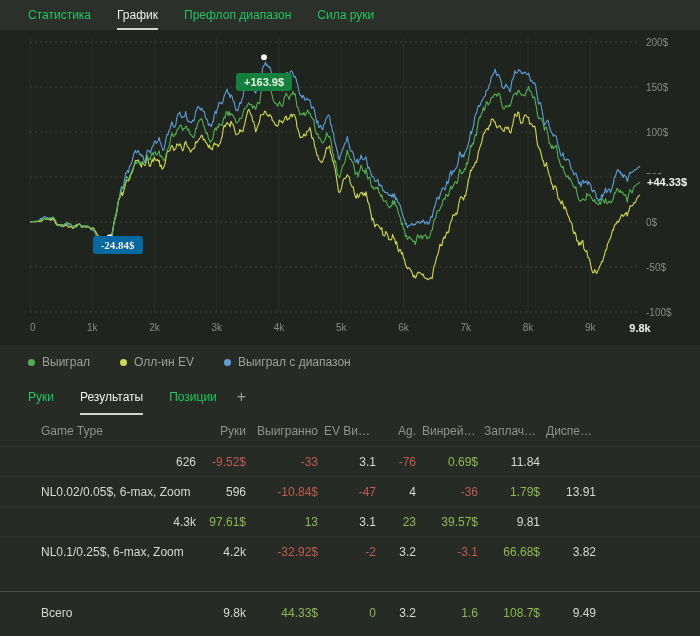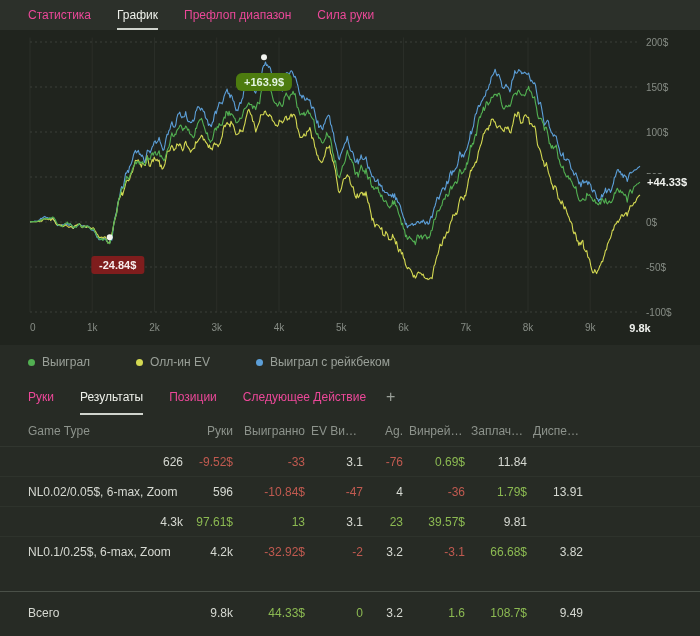--- a/index.html
+++ b/index.html
@@ -2,43 +2,43 @@
 <html><head>
 <meta charset="utf-8">
 <style>
   *{box-sizing:border-box;margin:0;padding:0}
   html,body{width:700px;height:636px;overflow:hidden}
   body{background:#272b25;font-family:"Liberation Sans",sans-serif;color:#d6d9d2;font-size:12px}
   .app{width:700px;height:636px;display:flex;flex-direction:column}
 
   
   .topbar{height:30px;background:#2c302a;display:flex;align-items:stretch;gap:26px;padding:0 28px;flex:none}
-  .tab{display:flex;align-items:center;color:#ec4899;cursor:pointer;border-bottom:2px solid transparent;padding-top:2px;white-space:nowrap}
+  .tab{display:flex;align-items:center;color:#22c55e;cursor:pointer;border-bottom:2px solid transparent;padding-top:2px;white-space:nowrap}
   .tab.active{color:#eef0ea;border-bottom-color:#d0d4cd}
   .subtabs{height:36px;display:flex;align-items:stretch;padding:0 28px;flex:none}
   .subtabs-inner{display:flex;align-items:stretch;gap:26px}
   .add-tab{display:flex;align-items:center;color:#9aa099;font-size:16px;margin-left:20px;cursor:pointer}
 
   
   .chart{position:relative;height:315px;background:#20241e;flex:none;overflow:hidden}
   .chart svg{position:absolute;left:0;top:0;display:block}
   .ytick{font:10px "Liberation Sans",sans-serif;fill:#868c85}
   .xtick{font:10px "Liberation Sans",sans-serif;fill:#868c85}
   .xend{font:bold 11px "Liberation Sans",sans-serif;fill:#eef0ec}
   .badge{position:absolute;transform:translateX(-50%);padding:3px 8px;border-radius:3px;font-size:11px;font-weight:bold;white-space:nowrap;z-index:3}
   .end-label{position:absolute;left:645px;font-size:11px;font-weight:bold;color:#f0f2ee;background:#20241e;padding:2px 2px;z-index:3}
 
   
-  .legend{height:34px;display:flex;align-items:center;gap:46px;padding:0 28px;flex:none}
+  .legend{height:34px;display:flex;align-items:center;gap:30px;padding:0 28px;flex:none}
   .legend-item{display:flex;align-items:center;gap:7px;color:#9aa099;cursor:pointer}
   .legend-dot{width:7px;height:7px;border-radius:50%;flex:none}
 
   
   .table{flex:1}
-  .trow{display:grid;grid-template-columns:155px 50px 72px 58px 40px 62px 62px 56px;padding-left:28px;height:30px;align-items:center;border-bottom:1px solid #2e332c}
+  .trow{display:grid;grid-template-columns:155px 50px 72px 58px 40px 62px 62px 56px;padding-left:41px;height:30px;align-items:center;border-bottom:1px solid #2e332c}
   .trow.thead{height:32px;color:#8d938c;border-bottom:1px solid #31362f}
   .td,.th{white-space:nowrap;overflow:hidden;text-overflow:ellipsis}
   .td,.th{text-align:right;padding-left:6px}
   .td.c0,.th.c0{text-align:left;padding-left:0}
   .pos{color:#8cba52}
   .neg{color:#c05a50}
   .trow.total{border-bottom:none;border-top:1px solid #4a5048;margin-top:24px;height:42px}
   [data-name="table-body"] .trow:nth-last-child(2){border-bottom:none}
 </style>
 </head>
@@ -91,46 +91,45 @@
           <text x="528.0" y="301" class="xtick" text-anchor="middle" data-name="x-axis-tick">8k</text>
           <text x="590.2" y="301" class="xtick" text-anchor="middle" data-name="x-axis-tick">9k</text>
           <text x="640.0" y="302" class="xend" text-anchor="middle" data-name="x-axis-current-tick">9.8k</text>
           <polyline points="30.0,192.0 31.0,191.8 32.0,191.7 33.0,191.5 33.9,191.5 34.9,191.1 35.9,191.3 36.9,191.2 37.9,191.3 38.9,190.3 39.9,189.6 40.8,188.3 41.8,188.7 42.8,187.7 43.8,186.9 44.8,186.4 45.8,187.3 46.8,187.9 47.7,187.6 48.7,188.5 49.7,188.3 50.7,188.5 51.7,188.7 52.7,188.1 53.7,189.8 54.6,190.8 55.6,192.4 56.6,194.2 57.6,195.6 58.6,194.9 59.6,195.2 60.5,195.6 61.5,195.0 62.5,194.9 63.5,195.1 64.5,194.1 65.5,193.7 66.5,194.7 67.4,193.4 68.4,195.2 69.4,195.1 70.4,193.8 71.4,195.2 72.4,197.3 73.4,198.5 74.3,196.9 75.3,195.6 76.3,195.9 77.3,195.7 78.3,195.0 79.3,193.6 80.3,194.8 81.2,195.4 82.2,196.0 83.2,195.8 84.2,195.7 85.2,197.2 86.2,196.7 87.2,196.0 88.1,196.0 89.1,197.2 90.1,198.3 91.1,199.8 92.1,200.1 93.1,200.3 94.1,201.1 95.0,202.1 96.0,204.7 97.0,207.4 98.0,207.8 99.0,209.7 100.0,209.7 101.0,209.3 101.9,208.8 102.9,209.9 103.9,208.1 104.9,208.9 105.9,210.0 106.9,211.2 107.9,212.6 108.8,212.3 109.8,212.7 110.8,207.8 111.8,210.2 112.8,201.9 113.8,193.7 114.7,188.6 115.7,184.8 116.7,181.2 117.7,173.5 118.7,169.8 119.7,166.9 120.7,159.9 121.6,156.6 122.6,158.2 123.6,155.7 124.6,149.6 125.6,143.0 126.6,143.1 127.6,140.4 128.5,142.4 129.5,136.6 130.5,135.2 131.5,133.2 132.5,129.7 133.5,124.8 134.5,122.3 135.4,120.4 136.4,123.0 137.4,121.7 138.4,120.4 139.4,124.4 140.4,124.0 141.4,126.3 142.3,125.2 143.3,127.4 144.3,132.5 145.3,130.6 146.3,125.7 147.3,120.1 148.3,120.9 149.2,121.0 150.2,122.9 151.2,120.0 152.2,116.8 153.2,115.5 154.2,111.6 155.2,110.9 156.1,113.4 157.1,112.2 158.1,110.7 159.1,107.4 160.1,111.9 161.1,114.4 162.1,117.7 163.0,120.4 164.0,119.6 165.0,114.7 166.0,108.7 167.0,104.3 168.0,104.6 168.9,100.7 169.9,99.5 170.9,94.8 171.9,91.7 172.9,95.9 173.9,97.2 174.9,97.0 175.8,94.8 176.8,88.2 177.8,84.3 178.8,83.7 179.8,82.1 180.8,85.9 181.8,87.8 182.7,86.7 183.7,87.0 184.7,86.5 185.7,81.5 186.7,87.5 187.7,91.0 188.7,91.8 189.6,91.5 190.6,92.6 191.6,92.5 192.6,90.1 193.6,91.2 194.6,88.5 195.6,81.5 196.5,80.4 197.5,76.9 198.5,76.7 199.5,78.0 200.5,80.3 201.5,78.2 202.5,79.4 203.4,81.6 204.4,81.7 205.4,87.6 206.4,89.0 207.4,89.9 208.4,95.4 209.4,94.1 210.3,95.1 211.3,96.6 212.3,92.6 213.3,91.3 214.3,84.6 215.3,81.1 216.3,83.7 217.2,79.4 218.2,76.5 219.2,72.2 220.2,73.1 221.2,72.8 222.2,73.8 223.2,70.6 224.1,66.2 225.1,63.6 226.1,61.6 227.1,59.0 228.1,63.7 229.1,63.3 230.0,67.7 231.0,64.8 232.0,66.2 233.0,70.5 234.0,71.7 235.0,76.4 236.0,80.6 236.9,79.8 237.9,80.7 238.9,76.1 239.9,72.5 240.9,73.5 241.9,69.6 242.9,67.8 243.8,61.0 244.8,55.7 245.8,53.8 246.8,52.7 247.8,53.6 248.8,52.2 249.8,53.5 250.7,55.8 251.7,59.0 252.7,59.7 253.7,59.2 254.7,61.9 255.7,63.1 256.7,59.0 257.6,55.0 258.6,55.0 259.6,54.2 260.6,48.1 261.6,44.8 262.6,38.2 263.6,35.6 264.5,35.4 265.5,32.0 266.5,35.5 267.5,34.9 268.5,37.4 269.5,36.5 270.5,38.5 271.4,43.0 272.4,47.4 273.4,48.5 274.4,48.5 275.4,49.2 276.4,47.7 277.4,48.7 278.3,50.6 279.3,51.4 280.3,51.5 281.3,55.5 282.3,61.1 283.3,56.1 284.2,51.1 285.2,47.5 286.2,43.1 287.2,42.6 288.2,43.2 289.2,44.8 290.2,42.0 291.1,40.7 292.1,41.4 293.1,44.0 294.1,47.2 295.1,46.3 296.1,49.0 297.1,53.2 298.0,56.0 299.0,61.6 300.0,65.3 301.0,65.2 302.0,68.1 303.0,65.2 304.0,67.0 304.9,70.2 305.9,70.0 306.9,68.0 307.9,69.6 308.9,70.1 309.9,69.9 310.9,75.5 311.8,78.5 312.8,77.0 313.8,77.9 314.8,82.3 315.8,87.8 316.8,93.1 317.8,90.7 318.7,97.5 319.7,96.7 320.7,95.4 321.7,98.4 322.7,99.7 323.7,94.6 324.7,93.6 325.6,89.8 326.6,88.0 327.6,86.1 328.6,85.2 329.6,86.2 330.6,94.3 331.6,95.9 332.5,101.0 333.5,102.9 334.5,111.1 335.5,113.9 336.5,118.5 337.5,122.2 338.4,127.9 339.4,129.6 340.4,125.1 341.4,122.8 342.4,119.8 343.4,117.8 344.4,114.3 345.3,112.8 346.3,111.5 347.3,106.3 348.3,111.9 349.3,116.0 350.3,120.4 351.3,121.5 352.2,121.3 353.2,123.2 354.2,128.1 355.2,132.2 356.2,132.2 357.2,128.8 358.2,134.0 359.1,129.8 360.1,129.4 361.1,124.9 362.1,128.7 363.1,129.6 364.1,129.2 365.1,128.5 366.0,126.7 367.0,132.6 368.0,138.3 369.0,137.2 370.0,140.4 371.0,143.5 372.0,146.7 372.9,146.4 373.9,147.8 374.9,151.4 375.9,151.5 376.9,150.7 377.9,149.2 378.9,155.4 379.8,154.0 380.8,156.3 381.8,155.6 382.8,161.0 383.8,160.6 384.8,162.5 385.8,162.5 386.7,162.5 387.7,163.3 388.7,165.5 389.7,165.1 390.7,164.9 391.7,167.0 392.6,163.7 393.6,167.7 394.6,163.7 395.6,169.6 396.6,167.9 397.6,172.1 398.6,172.5 399.5,174.1 400.5,176.3 401.5,181.2 402.5,184.1 403.5,187.6 404.5,189.6 405.5,194.3 406.4,193.4 407.4,197.8 408.4,196.0 409.4,195.2 410.4,195.3 411.4,193.9 412.4,193.4 413.3,195.4 414.3,194.2 415.3,194.6 416.3,193.0 417.3,191.6 418.3,191.6 419.3,193.3 420.2,193.1 421.2,191.2 422.2,192.3 423.2,189.9 424.2,191.7 425.2,194.1 426.2,192.7 427.1,191.7 428.1,194.3 429.1,193.5 430.1,189.1 431.1,186.3 432.1,187.7 433.1,182.4 434.0,178.3 435.0,176.0 436.0,172.2 437.0,167.3 438.0,167.6 439.0,169.3 440.0,165.2 440.9,162.6 441.9,159.4 442.9,157.9 443.9,158.0 444.9,160.1 445.9,156.3 446.8,151.2 447.8,153.7 448.8,150.8 449.8,143.9 450.8,140.8 451.8,145.1 452.8,140.7 453.7,141.9 454.7,140.2 455.7,138.4 456.7,137.7 457.7,134.5 458.7,128.7 459.7,121.7 460.6,123.5 461.6,127.0 462.6,124.6 463.6,127.0 464.6,123.5 465.6,121.3 466.6,119.8 467.5,116.9 468.5,113.2 469.5,109.3 470.5,101.4 471.5,103.9 472.5,98.9 473.5,96.3 474.4,89.2 475.4,84.0 476.4,83.7 477.4,78.8 478.4,75.5 479.4,76.4 480.4,74.9 481.3,71.8 482.3,70.4 483.3,68.2 484.3,66.5 485.3,66.0 486.3,60.2 487.3,60.0 488.2,59.2 489.2,54.8 490.2,53.5 491.2,47.2 492.2,45.7 493.2,44.6 494.2,42.3 495.1,39.2 496.1,43.2 497.1,46.0 498.1,44.3 499.1,44.9 500.1,48.3 501.1,51.3 502.0,56.7 503.0,58.1 504.0,58.5 505.0,56.4 506.0,54.2 507.0,56.4 507.9,56.9 508.9,58.8 509.9,61.9 510.9,58.1 511.9,50.6 512.9,49.1 513.9,46.5 514.8,40.6 515.8,43.0 516.8,43.3 517.8,41.8 518.8,39.5 519.8,40.7 520.8,41.3 521.7,43.8 522.7,42.9 523.7,43.2 524.7,42.2 525.7,43.1 526.7,44.1 527.7,44.2 528.6,43.0 529.6,46.8 530.6,51.1 531.6,50.3 532.6,52.3 533.6,53.6 534.6,52.8 535.5,55.1 536.5,61.6 537.5,67.4 538.5,74.1 539.5,73.1 540.5,72.4 541.5,77.4 542.4,82.7 543.4,89.0 544.4,95.2 545.4,93.7 546.4,92.0 547.4,90.3 548.4,91.1 549.3,96.9 550.3,99.5 551.3,102.7 552.3,103.2 553.3,106.3 554.3,104.8 555.3,105.9 556.2,106.0 557.2,111.1 558.2,115.5 559.2,118.5 560.2,123.5 561.2,126.0 562.1,125.2 563.1,122.7 564.1,129.5 565.1,129.6 566.1,130.5 567.1,128.9 568.1,129.6 569.0,130.1 570.0,133.5 571.0,138.7 572.0,140.0 573.0,141.4 574.0,145.2 575.0,144.0 575.9,142.9 576.9,146.1 577.9,149.1 578.9,154.0 579.9,152.1 580.9,156.8 581.9,152.7 582.8,150.0 583.8,153.1 584.8,151.9 585.8,152.2 586.8,150.9 587.8,154.7 588.8,151.8 589.7,153.3 590.7,154.7 591.7,160.0 592.7,162.0 593.7,160.0 594.7,160.7 595.7,163.8 596.6,168.3 597.6,168.8 598.6,171.4 599.6,169.2 600.6,169.7 601.6,164.6 602.6,167.0 603.5,163.7 604.5,162.6 605.5,158.1 606.5,162.9 607.5,161.0 608.5,159.0 609.5,159.3 610.4,162.4 611.4,160.3 612.4,156.4 613.4,153.5 614.4,147.2 615.4,146.7 616.3,143.0 617.3,139.8 618.3,139.6 619.3,142.2 620.3,141.4 621.3,145.0 622.3,143.8 623.2,147.5 624.2,144.8 625.2,146.0 626.2,146.9 627.2,151.5 628.2,148.1 629.2,144.0 630.1,142.2 631.1,143.0 632.1,142.2 633.1,141.6 634.1,140.2 635.1,139.9 636.1,139.7 637.0,138.8 638.0,137.7 639.0,137.0 640.0,136.2" fill="none" stroke="#5c9fd8" stroke-width="1.1" stroke-linejoin="round" data-name="series-line-won-rakeback"></polyline>
           <polyline points="30.0,192.0 31.0,191.8 32.0,191.6 33.0,191.6 33.9,191.7 34.9,191.7 35.9,191.6 36.9,191.6 37.9,191.5 38.9,191.1 39.9,191.8 40.8,190.1 41.8,191.3 42.8,189.9 43.8,188.9 44.8,188.8 45.8,189.3 46.8,188.7 47.7,189.3 48.7,189.7 49.7,188.5 50.7,190.4 51.7,189.5 52.7,188.2 53.7,189.9 54.6,190.7 55.6,193.1 56.6,194.8 57.6,194.5 58.6,194.7 59.6,194.7 60.5,195.0 61.5,195.1 62.5,196.6 63.5,196.5 64.5,195.6 65.5,194.8 66.5,195.8 67.4,196.0 68.4,197.2 69.4,197.3 70.4,196.5 71.4,196.7 72.4,198.0 73.4,198.3 74.3,196.3 75.3,195.4 76.3,195.7 77.3,194.4 78.3,194.5 79.3,193.9 80.3,194.5 81.2,196.8 82.2,197.7 83.2,196.5 84.2,196.0 85.2,196.1 86.2,197.5 87.2,196.5 88.1,197.0 89.1,197.1 90.1,197.7 91.1,198.7 92.1,198.4 93.1,197.7 94.1,198.7 95.0,200.9 96.0,202.2 97.0,204.2 98.0,205.2 99.0,207.6 100.0,207.3 101.0,207.5 101.9,207.0 102.9,208.4 103.9,207.3 104.9,206.6 105.9,208.2 106.9,210.9 107.9,213.1 108.8,212.6 109.8,212.5 110.8,206.6 111.8,203.9 112.8,200.1 113.8,193.5 114.7,190.4 115.7,186.5 116.7,182.5 117.7,175.5 118.7,170.1 119.7,168.0 120.7,165.4 121.6,162.0 122.6,165.4 123.6,161.3 124.6,158.1 125.6,153.6 126.6,150.7 127.6,150.2 128.5,150.9 129.5,149.5 130.5,145.7 131.5,142.8 132.5,142.0 133.5,137.5 134.5,134.2 135.4,130.4 136.4,130.8 137.4,130.3 138.4,129.9 139.4,132.5 140.4,134.2 141.4,137.2 142.3,133.0 143.3,133.2 144.3,134.9 145.3,135.4 146.3,130.0 147.3,125.8 148.3,131.1 149.2,135.9 150.2,136.5 151.2,133.1 152.2,129.4 153.2,131.7 154.2,127.1 155.2,129.5 156.1,130.6 157.1,129.3 158.1,131.2 159.1,130.2 160.1,136.7 161.1,135.0 162.1,139.1 163.0,138.5 164.0,136.6 165.0,133.7 166.0,128.1 167.0,122.1 168.0,121.0 168.9,121.2 169.9,120.6 170.9,117.0 171.9,115.4 172.9,117.6 173.9,120.6 174.9,119.0 175.8,118.7 176.8,113.8 177.8,114.7 178.8,115.8 179.8,113.7 180.8,115.4 181.8,118.7 182.7,120.9 183.7,118.6 184.7,113.2 185.7,111.2 186.7,115.2 187.7,116.6 188.7,118.1 189.6,119.4 190.6,122.3 191.6,120.3 192.6,119.4 193.6,118.4 194.6,118.3 195.6,111.7 196.5,112.8 197.5,111.7 198.5,109.9 199.5,108.7 200.5,107.3 201.5,105.2 202.5,106.4 203.4,110.0 204.4,109.3 205.4,111.6 206.4,112.9 207.4,114.3 208.4,117.5 209.4,114.9 210.3,118.6 211.3,118.3 212.3,120.0 213.3,115.2 214.3,112.9 215.3,114.6 216.3,114.1 217.2,114.7 218.2,116.7 219.2,114.4 220.2,113.4 221.2,109.1 222.2,106.5 223.2,99.2 224.1,95.4 225.1,96.7 226.1,94.3 227.1,92.4 228.1,94.2 229.1,94.1 230.0,96.8 231.0,91.2 232.0,93.6 233.0,94.5 234.0,97.3 235.0,101.6 236.0,104.8 236.9,104.5 237.9,104.0 238.9,103.4 239.9,99.4 240.9,101.4 241.9,100.8 242.9,101.7 243.8,97.2 244.8,93.8 245.8,88.7 246.8,84.8 247.8,80.7 248.8,79.3 249.8,82.0 250.7,84.4 251.7,85.4 252.7,91.3 253.7,91.5 254.7,96.0 255.7,102.0 256.7,99.0 257.6,96.3 258.6,94.1 259.6,91.3 260.6,84.8 261.6,84.7 262.6,84.7 263.6,84.6 264.5,81.5 265.5,81.1 266.5,84.4 267.5,85.2 268.5,86.4 269.5,84.4 270.5,85.8 271.4,86.5 272.4,90.6 273.4,91.3 274.4,92.7 275.4,95.4 276.4,95.0 277.4,96.3 278.3,95.0 279.3,90.1 280.3,91.3 281.3,91.0 282.3,93.0 283.3,91.7 284.2,89.7 285.2,86.9 286.2,86.2 287.2,90.1 288.2,88.7 289.2,89.1 290.2,85.8 291.1,84.0 292.1,87.0 293.1,84.4 294.1,84.5 295.1,86.3 296.1,89.9 297.1,97.8 298.0,99.3 299.0,102.9 300.0,107.4 301.0,107.3 302.0,107.5 303.0,106.2 304.0,103.7 304.9,105.9 305.9,105.8 306.9,101.4 307.9,101.2 308.9,100.2 309.9,97.5 310.9,101.8 311.8,108.2 312.8,107.8 313.8,110.5 314.8,117.0 315.8,119.1 316.8,124.9 317.8,125.3 318.7,129.5 319.7,130.2 320.7,131.8 321.7,132.6 322.7,131.3 323.7,128.1 324.7,126.3 325.6,121.2 326.6,117.2 327.6,118.1 328.6,117.7 329.6,115.7 330.6,123.2 331.6,125.3 332.5,130.6 333.5,132.1 334.5,136.5 335.5,140.7 336.5,148.1 337.5,154.4 338.4,160.9 339.4,162.7 340.4,161.1 341.4,158.5 342.4,153.6 343.4,149.1 344.4,148.5 345.3,148.4 346.3,147.0 347.3,144.7 348.3,146.4 349.3,147.0 350.3,153.2 351.3,155.5 352.2,156.9 353.2,156.7 354.2,162.6 355.2,166.3 356.2,168.3 357.2,163.9 358.2,167.6 359.1,166.7 360.1,163.7 361.1,162.6 362.1,162.3 363.1,165.4 364.1,163.0 365.1,165.9 366.0,161.7 367.0,167.4 368.0,172.4 369.0,173.7 370.0,178.9 371.0,183.7 372.0,190.3 372.9,188.2 373.9,192.1 374.9,196.9 375.9,194.7 376.9,194.4 377.9,195.1 378.9,195.9 379.8,197.8 380.8,199.2 381.8,197.6 382.8,204.8 383.8,205.5 384.8,206.0 385.8,201.4 386.7,203.0 387.7,204.8 388.7,209.6 389.7,209.6 390.7,210.0 391.7,209.3 392.6,204.4 393.6,207.6 394.6,208.6 395.6,214.0 396.6,211.6 397.6,217.6 398.6,221.9 399.5,219.6 400.5,219.6 401.5,224.0 402.5,222.7 403.5,228.1 404.5,229.4 405.5,234.8 406.4,236.8 407.4,238.8 408.4,237.5 409.4,238.4 410.4,239.3 411.4,241.2 412.4,243.6 413.3,247.1 414.3,245.3 415.3,248.1 416.3,246.6 417.3,243.4 418.3,242.0 419.3,242.9 420.2,242.8 421.2,243.7 422.2,245.1 423.2,244.2 424.2,247.3 425.2,248.1 426.2,248.8 427.1,248.4 428.1,249.6 429.1,249.0 430.1,248.1 431.1,247.7 432.1,248.7 433.1,241.8 434.0,236.0 435.0,234.5 436.0,229.6 437.0,226.1 438.0,224.2 439.0,219.7 440.0,214.1 440.9,215.4 441.9,215.7 442.9,209.9 443.9,206.9 444.9,208.3 445.9,204.8 446.8,201.9 447.8,202.9 448.8,201.6 449.8,194.8 450.8,191.8 451.8,190.3 452.8,184.8 453.7,185.1 454.7,185.5 455.7,183.1 456.7,184.4 457.7,180.7 458.7,174.2 459.7,169.5 460.6,166.9 461.6,167.1 462.6,168.2 463.6,170.1 464.6,165.6 465.6,165.9 466.6,160.6 467.5,156.2 468.5,149.4 469.5,146.6 470.5,140.3 471.5,140.7 472.5,137.4 473.5,137.0 474.4,135.0 475.4,132.1 476.4,132.4 477.4,128.4 478.4,121.7 479.4,118.9 480.4,115.7 481.3,113.6 482.3,109.4 483.3,103.9 484.3,103.2 485.3,100.6 486.3,99.2 487.3,98.3 488.2,100.1 489.2,95.6 490.2,95.3 491.2,89.8 492.2,89.0 493.2,89.3 494.2,91.9 495.1,91.8 496.1,95.8 497.1,97.9 498.1,96.9 499.1,96.0 500.1,95.9 501.1,98.4 502.0,98.9 503.0,100.7 504.0,101.6 505.0,97.3 506.0,97.3 507.0,98.9 507.9,96.7 508.9,99.5 509.9,102.5 510.9,103.0 511.9,97.5 512.9,94.2 513.9,88.5 514.8,83.8 515.8,85.3 516.8,86.7 517.8,82.1 518.8,82.6 519.8,88.9 520.8,93.4 521.7,92.9 522.7,92.8 523.7,87.2 524.7,85.2 525.7,84.8 526.7,86.5 527.7,87.6 528.6,87.3 529.6,94.1 530.6,93.5 531.6,93.7 532.6,96.2 533.6,96.8 534.6,96.0 535.5,99.0 536.5,107.3 537.5,114.8 538.5,117.4 539.5,118.5 540.5,121.2 541.5,125.5 542.4,129.8 543.4,130.9 544.4,136.4 545.4,135.6 546.4,132.6 547.4,137.5 548.4,142.4 549.3,145.2 550.3,147.6 551.3,153.1 552.3,154.9 553.3,159.5 554.3,155.9 555.3,156.0 556.2,157.6 557.2,162.8 558.2,169.0 559.2,169.1 560.2,171.8 561.2,173.9 562.1,170.8 563.1,173.9 564.1,179.0 565.1,176.7 566.1,179.4 567.1,183.3 568.1,185.7 569.0,187.4 570.0,191.1 571.0,192.0 572.0,193.8 573.0,201.0 574.0,203.7 575.0,202.1 575.9,204.7 576.9,211.0 577.9,210.8 578.9,215.4 579.9,212.3 580.9,214.7 581.9,211.1 582.8,210.3 583.8,218.4 584.8,220.2 585.8,221.6 586.8,220.7 587.8,227.0 588.8,227.9 589.7,229.7 590.7,235.4 591.7,239.6 592.7,242.8 593.7,242.8 594.7,239.6 595.7,241.8 596.6,243.6 597.6,240.9 598.6,239.5 599.6,236.3 600.6,234.7 601.6,231.6 602.6,231.8 603.5,227.9 604.5,224.9 605.5,220.2 606.5,219.8 607.5,213.9 608.5,211.9 609.5,209.6 610.4,208.3 611.4,204.9 612.4,200.0 613.4,200.1 614.4,195.7 615.4,194.1 616.3,193.7 617.3,191.1 618.3,192.4 619.3,190.1 620.3,188.2 621.3,184.8 622.3,184.9 623.2,186.4 624.2,185.3 625.2,183.4 626.2,182.5 627.2,186.0 628.2,182.0 629.2,179.7 630.1,175.9 631.1,175.8 632.1,176.0 633.1,174.8 634.1,172.6 635.1,172.7 636.1,170.7 637.0,168.0 638.0,166.8 639.0,165.7 640.0,165.0" fill="none" stroke="#d4d952" stroke-width="1.1" stroke-linejoin="round" data-name="series-line-allin-ev"></polyline>
           <polyline points="30.0,192.0 31.0,191.7 32.0,191.5 33.0,191.6 33.9,191.6 34.9,191.5 35.9,191.8 36.9,191.2 37.9,191.1 38.9,190.6 39.9,191.0 40.8,189.8 41.8,189.9 42.8,189.5 43.8,188.7 44.8,189.1 45.8,188.4 46.8,188.5 47.7,188.5 48.7,189.0 49.7,187.7 50.7,188.2 51.7,187.6 52.7,187.0 53.7,187.4 54.6,188.7 55.6,190.4 56.6,192.9 57.6,194.6 58.6,195.3 59.6,195.5 60.5,196.0 61.5,196.3 62.5,196.5 63.5,195.5 64.5,194.3 65.5,193.3 66.5,193.1 67.4,192.1 68.4,193.7 69.4,193.9 70.4,193.7 71.4,195.1 72.4,195.9 73.4,197.4 74.3,196.9 75.3,197.0 76.3,197.4 77.3,195.8 78.3,194.7 79.3,193.8 80.3,194.8 81.2,196.4 82.2,197.3 83.2,197.5 84.2,196.4 85.2,196.6 86.2,196.1 87.2,195.7 88.1,196.9 89.1,196.9 90.1,198.5 91.1,199.6 92.1,199.6 93.1,198.7 94.1,199.9 95.0,202.3 96.0,203.6 97.0,206.2 98.0,207.3 99.0,209.1 100.0,208.7 101.0,209.6 101.9,208.4 102.9,210.5 103.9,209.2 104.9,209.2 105.9,209.1 106.9,211.0 107.9,212.9 108.8,212.9 109.8,213.7 110.8,209.1 111.8,207.1 112.8,200.0 113.8,194.4 114.7,189.2 115.7,186.5 116.7,183.1 117.7,175.6 118.7,169.2 119.7,166.7 120.7,162.9 121.6,158.8 122.6,158.6 123.6,157.8 124.6,154.6 125.6,151.5 126.6,146.3 127.6,147.3 128.5,149.2 129.5,147.2 130.5,143.6 131.5,142.2 132.5,139.0 133.5,136.7 134.5,135.4 135.4,131.6 136.4,133.8 137.4,131.5 138.4,131.2 139.4,134.3 140.4,132.1 141.4,133.0 142.3,131.6 143.3,133.5 144.3,134.8 145.3,134.1 146.3,132.5 147.3,126.5 148.3,129.3 149.2,128.8 150.2,129.6 151.2,124.7 152.2,122.8 153.2,125.3 154.2,122.4 155.2,121.6 156.1,124.8 157.1,125.1 158.1,122.7 159.1,120.7 160.1,126.6 161.1,125.5 162.1,127.6 163.0,129.0 164.0,130.8 165.0,128.7 166.0,124.8 167.0,120.9 168.0,118.5 168.9,117.0 169.9,113.1 170.9,106.7 171.9,102.8 172.9,106.0 173.9,106.6 174.9,104.1 175.8,104.7 176.8,100.6 177.8,99.1 178.8,98.1 179.8,95.6 180.8,95.0 181.8,97.5 182.7,100.7 183.7,98.6 184.7,98.6 185.7,96.0 186.7,97.4 187.7,100.2 188.7,99.2 189.6,103.3 190.6,104.8 191.6,104.7 192.6,106.9 193.6,107.7 194.6,105.5 195.6,98.3 196.5,98.4 197.5,93.8 198.5,91.9 199.5,89.9 200.5,89.8 201.5,88.4 202.5,91.3 203.4,94.7 204.4,97.3 205.4,101.2 206.4,103.7 207.4,102.8 208.4,109.0 209.4,110.0 210.3,112.4 211.3,110.8 212.3,110.1 213.3,106.0 214.3,100.1 215.3,98.1 216.3,100.3 217.2,96.6 218.2,97.6 219.2,93.5 220.2,95.2 221.2,95.0 222.2,95.1 223.2,90.2 224.1,87.1 225.1,88.1 226.1,81.4 227.1,81.9 228.1,85.6 229.1,81.2 230.0,85.5 231.0,83.6 232.0,84.3 233.0,85.4 234.0,87.6 235.0,88.7 236.0,92.7 236.9,92.8 237.9,91.8 238.9,90.8 239.9,87.9 240.9,88.7 241.9,87.8 242.9,83.7 243.8,79.6 244.8,78.4 245.8,77.9 246.8,76.7 247.8,74.6 248.8,72.8 249.8,74.8 250.7,74.5 251.7,74.5 252.7,78.6 253.7,76.0 254.7,76.8 255.7,79.6 256.7,75.5 257.6,72.2 258.6,73.1 259.6,73.7 260.6,65.0 261.6,59.5 262.6,58.9 263.6,57.9 264.5,59.3 265.5,53.6 266.5,55.3 267.5,53.2 268.5,53.7 269.5,56.3 270.5,60.0 271.4,62.1 272.4,66.3 273.4,70.5 274.4,72.4 275.4,73.4 276.4,73.6 277.4,76.3 278.3,75.0 279.3,71.8 280.3,73.4 281.3,75.9 282.3,76.5 283.3,74.0 284.2,67.5 285.2,65.7 286.2,62.9 287.2,65.6 288.2,66.6 289.2,69.7 290.2,65.5 291.1,64.4 292.1,64.2 293.1,61.3 294.1,64.6 295.1,63.6 296.1,69.9 297.1,77.1 298.0,77.7 299.0,80.9 300.0,85.0 301.0,84.4 302.0,83.3 303.0,84.7 304.0,82.3 304.9,85.7 305.9,83.9 306.9,81.9 307.9,79.9 308.9,83.6 309.9,83.1 310.9,85.9 311.8,87.7 312.8,89.0 313.8,89.9 314.8,97.6 315.8,102.5 316.8,104.3 317.8,103.7 318.7,108.1 319.7,107.9 320.7,109.4 321.7,112.4 322.7,113.1 323.7,112.0 324.7,109.5 325.6,108.3 326.6,102.6 327.6,105.0 328.6,107.1 329.6,106.5 330.6,109.2 331.6,114.5 332.5,122.1 333.5,124.9 334.5,132.2 335.5,130.7 336.5,137.6 337.5,144.8 338.4,146.3 339.4,147.8 340.4,144.3 341.4,140.9 342.4,136.2 343.4,135.1 344.4,133.3 345.3,130.6 346.3,125.1 347.3,120.4 348.3,124.4 349.3,126.5 350.3,129.5 351.3,129.5 352.2,131.8 353.2,133.1 354.2,138.4 355.2,144.4 356.2,142.7 357.2,142.2 358.2,147.2 359.1,142.7 360.1,139.6 361.1,135.1 362.1,137.6 363.1,141.3 364.1,140.6 365.1,143.9 366.0,138.5 367.0,144.1 368.0,149.3 369.0,147.3 370.0,147.5 371.0,154.4 372.0,157.4 372.9,156.5 373.9,159.4 374.9,158.7 375.9,157.2 376.9,158.7 377.9,156.9 378.9,162.3 379.8,163.2 380.8,166.8 381.8,165.0 382.8,169.2 383.8,171.3 384.8,171.4 385.8,170.6 386.7,172.6 387.7,175.7 388.7,176.6 389.7,178.0 390.7,176.0 391.7,176.0 392.6,170.6 393.6,174.3 394.6,170.7 395.6,175.8 396.6,175.9 397.6,179.3 398.6,183.6 399.5,185.7 400.5,188.4 401.5,194.8 402.5,193.3 403.5,198.8 404.5,199.5 405.5,206.6 406.4,205.1 407.4,209.4 408.4,208.3 409.4,206.4 410.4,208.3 411.4,209.0 412.4,210.5 413.3,211.8 414.3,211.0 415.3,214.6 416.3,210.3 417.3,205.0 418.3,205.2 419.3,208.2 420.2,206.5 421.2,205.2 422.2,209.0 423.2,206.8 424.2,205.4 425.2,204.7 426.2,206.3 427.1,209.0 428.1,207.1 429.1,207.9 430.1,205.6 431.1,200.5 432.1,200.3 433.1,195.0 434.0,189.5 435.0,189.5 436.0,186.9 437.0,181.2 438.0,180.6 439.0,181.0 440.0,179.3 440.9,176.5 441.9,175.4 442.9,170.2 443.9,168.7 444.9,169.3 445.9,164.4 446.8,164.5 447.8,166.5 448.8,165.0 449.8,159.6 450.8,156.1 451.8,159.1 452.8,156.5 453.7,155.1 454.7,152.5 455.7,151.8 456.7,153.5 457.7,151.2 458.7,144.2 459.7,139.3 460.6,140.8 461.6,143.9 462.6,142.8 463.6,141.8 464.6,138.7 465.6,139.4 466.6,132.9 467.5,134.1 468.5,128.6 469.5,123.4 470.5,115.3 471.5,116.9 472.5,113.4 473.5,113.9 474.4,108.4 475.4,104.4 476.4,105.4 477.4,96.9 478.4,90.9 479.4,86.8 480.4,87.4 481.3,83.8 482.3,82.4 483.3,77.0 484.3,80.5 485.3,77.3 486.3,71.7 487.3,72.3 488.2,75.1 489.2,73.2 490.2,72.0 491.2,67.3 492.2,67.4 493.2,66.9 494.2,64.4 495.1,64.6 496.1,64.3 497.1,66.3 498.1,63.7 499.1,63.1 500.1,65.5 501.1,71.4 502.0,75.5 503.0,78.2 504.0,79.2 505.0,77.4 506.0,75.4 507.0,76.8 507.9,76.7 508.9,75.0 509.9,76.5 510.9,74.1 511.9,69.6 512.9,66.1 513.9,64.3 514.8,63.6 515.8,63.0 516.8,64.9 517.8,61.2 518.8,60.1 519.8,62.5 520.8,64.2 521.7,65.3 522.7,64.9 523.7,65.0 524.7,65.9 525.7,63.8 526.7,59.8 527.7,59.2 528.6,56.3 529.6,60.8 530.6,61.0 531.6,63.0 532.6,67.6 533.6,67.6 534.6,66.8 535.5,73.1 536.5,77.6 537.5,84.8 538.5,88.7 539.5,88.4 540.5,88.4 541.5,88.7 542.4,91.7 543.4,93.8 544.4,100.4 545.4,97.2 546.4,97.3 547.4,101.6 548.4,107.3 549.3,113.7 550.3,113.8 551.3,118.2 552.3,115.5 553.3,118.8 554.3,116.9 555.3,116.9 556.2,115.1 557.2,121.0 558.2,128.5 559.2,129.7 560.2,134.3 561.2,136.8 562.1,137.6 563.1,136.2 564.1,142.0 565.1,143.8 566.1,146.2 567.1,147.0 568.1,145.7 569.0,149.1 570.0,148.2 571.0,150.4 572.0,152.3 573.0,155.4 574.0,157.1 575.0,158.1 575.9,156.6 576.9,163.1 577.9,166.8 578.9,170.0 579.9,171.2 580.9,170.9 581.9,169.9 582.8,168.6 583.8,169.5 584.8,170.2 585.8,170.0 586.8,163.2 587.8,165.2 588.8,165.2 589.7,164.6 590.7,166.9 591.7,167.9 592.7,170.8 593.7,171.4 594.7,169.3 595.7,173.1 596.6,172.7 597.6,174.2 598.6,174.8 599.6,172.2 600.6,174.1 601.6,168.6 602.6,169.1 603.5,171.3 604.5,173.1 605.5,168.5 606.5,172.6 607.5,173.9 608.5,172.0 609.5,171.0 610.4,172.7 611.4,172.4 612.4,170.4 613.4,168.2 614.4,162.8 615.4,163.3 616.3,160.5 617.3,158.3 618.3,160.2 619.3,162.4 620.3,160.1 621.3,162.7 622.3,161.8 623.2,163.4 624.2,165.2 625.2,164.4 626.2,166.6 627.2,172.1 628.2,166.5 629.2,162.1 630.1,159.6 631.1,161.2 632.1,163.2 633.1,159.4 634.1,156.4 635.1,155.9 636.1,155.1 637.0,154.0 638.0,153.8 639.0,152.9 640.0,152.1" fill="none" stroke="#52b052" stroke-width="1.1" stroke-linejoin="round" data-name="series-line-won"></polyline>
           <circle cx="264.0" cy="27.3" r="3" fill="#f2f4f0" data-name="chart-point-marker"></circle>
           <circle cx="109.7" cy="207.3" r="3" fill="#f2f4f0" data-name="chart-point-marker"></circle>
         </svg>
       </div>
-  <div class="badge" data-name="peak-annotation-badge" style="left: 264.041px; top: 43.3px; background: #4d7c0f; color: rgb(226, 243, 226); border-radius: 6px;">+163.9$</div>
-      <div class="badge" data-name="low-annotation-badge" style="left: 117.673px; top: 226px; background: #7f1d1d; color: rgb(246, 236, 236);">-24.84$</div>
+  <div class="badge" data-name="peak-annotation-badge" style="left: 264.041px; top: 43.3px; background: #15803d; color: rgb(226, 243, 226);">+163.9$</div>
+      <div class="badge" data-name="low-annotation-badge" style="left: 117.673px; top: 206px; background: #0369a1; color: rgb(246, 236, 236); font-family: Liberation Serif, serif;">-24.84$</div>
       <div class="end-label" data-name="current-value-label" style="top: 144.103px;">+44.33$</div>
     </section>
 
   <div class="legend" data-name="chart-legend">
       <div class="legend-item" data-name="legend-item-won">
         <span class="legend-dot" data-name="won-dot-icon" style="background: rgb(82, 176, 82);"></span>
         <span data-name="legend-label">Выиграл</span>
       </div>
       <div class="legend-item" data-name="legend-item-allin-ev">
         <span class="legend-dot" data-name="allin-ev-dot-icon" style="background: rgb(212, 217, 82);"></span>
         <span data-name="legend-label">Олл-ин EV</span>
       </div>
       <div class="legend-item" data-name="legend-item-won-rakeback">
         <span class="legend-dot" data-name="won-rakeback-dot-icon" style="background: rgb(92, 159, 216);"></span>
-        <span data-name="legend-label">Выиграл с рейкбеком</span>
+        <span data-name="legend-label">Выиграл с диапазон</span>
       </div>
     </div>
 
   <nav class="subtabs" data-name="sub-tab-bar-wrap">
     <div class="subtabs-inner" data-name="sub-tab-bar">
         <div class="tab" data-name="tab-hands">Руки</div>
         <div class="tab active" data-name="tab-results">Результаты</div>
         <div class="tab" data-name="tab-positions">Позиции</div>
-        <div class="tab" data-name="tab-next-action">Следующее Действие</div>
       </div>
     <div class="add-tab" data-name="add-tab-button">+</div>
   </nav>
 
   <div class="table" data-name="results-table">
     <div class="trow thead" data-name="table-header-row">
         <div class="th c0" data-name="column-header-game-type">Game Type</div>
         <div class="th c1" data-name="column-header-hands">Руки</div>
         <div class="th c2" data-name="column-header-won">Выигранно</div>
         <div class="th c3" data-name="column-header-ev-winrate">EV Винре...</div>

